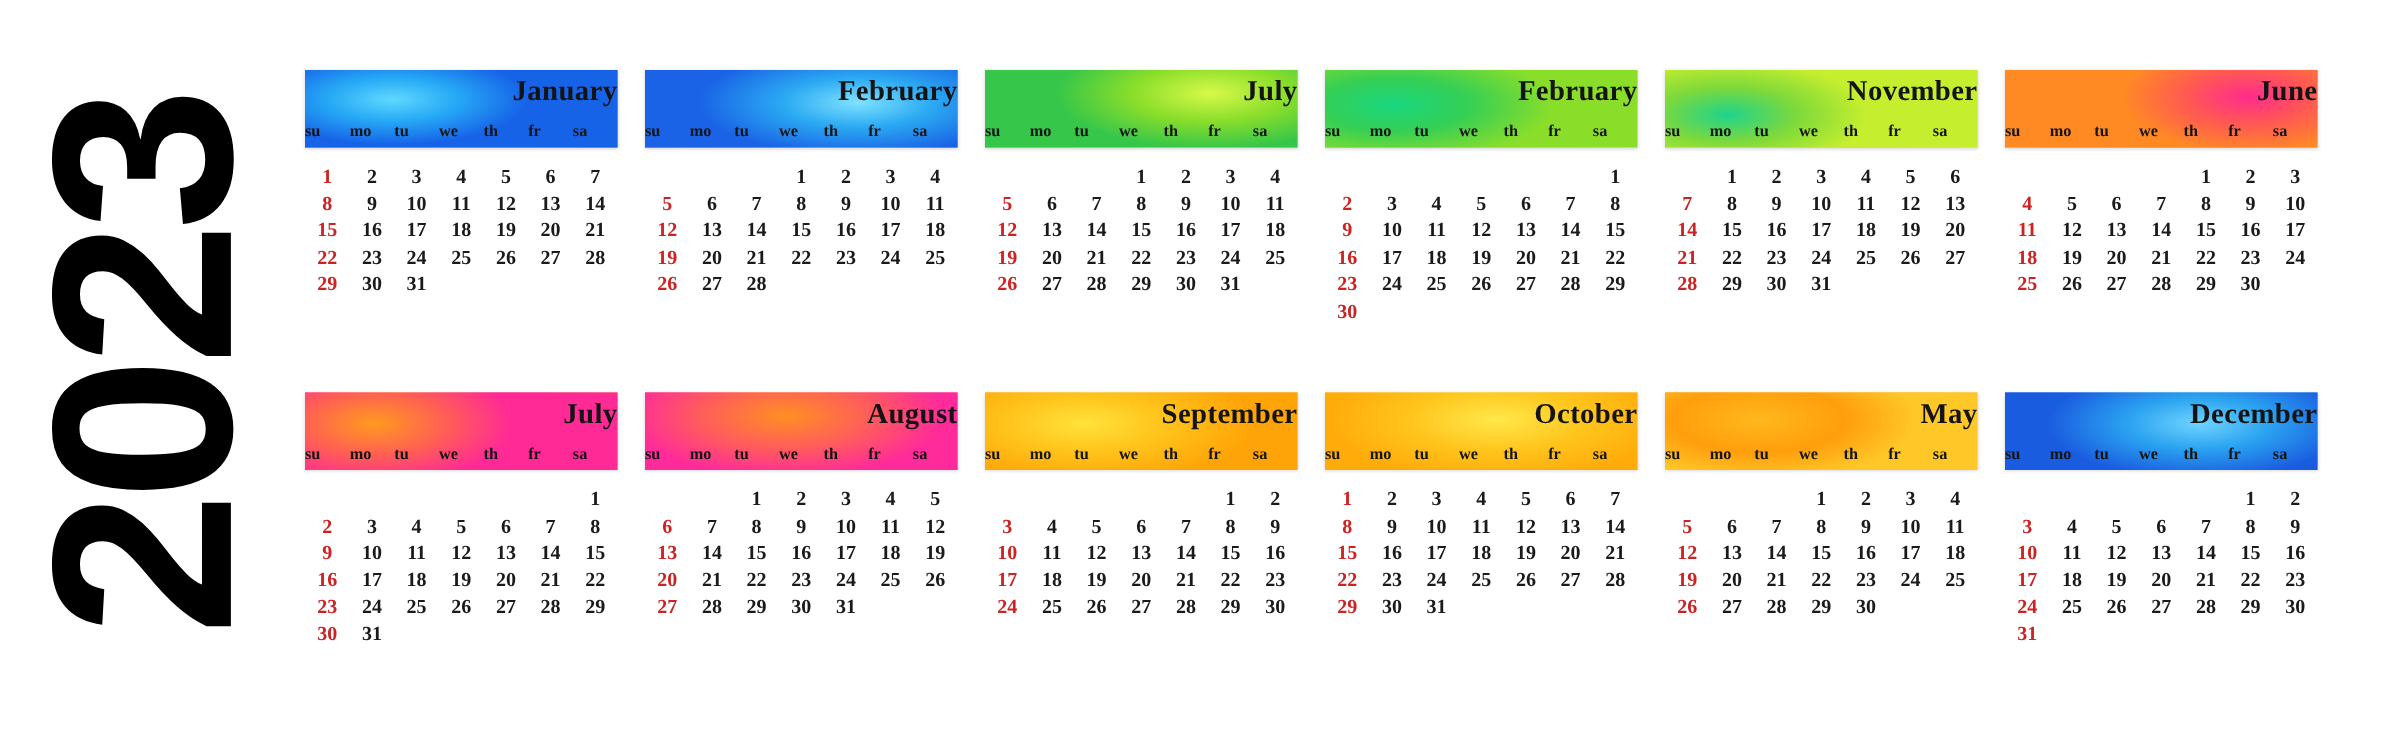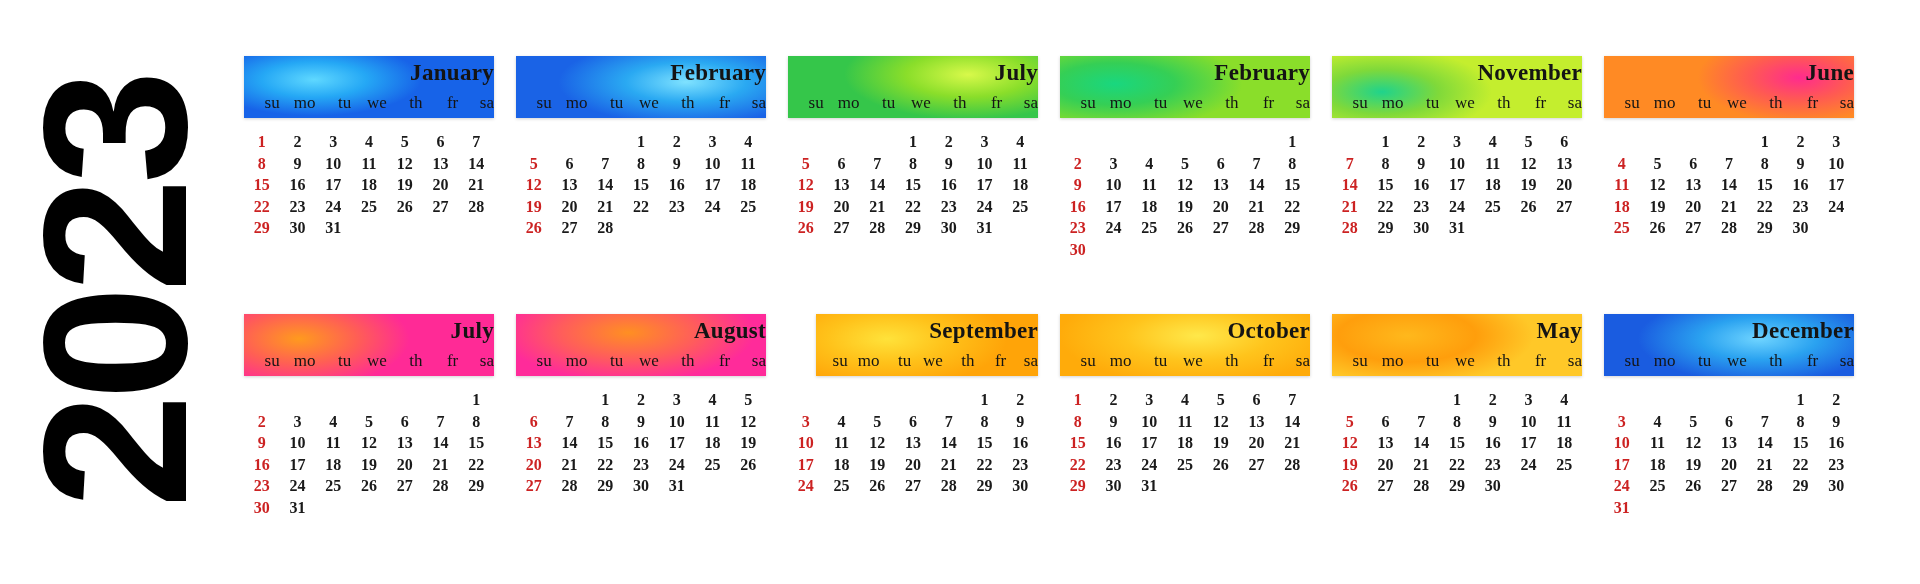--- a/index.html
+++ b/index.html
@@ -60,24 +60,24 @@
     font-size:23px;
     color:#141414;
     letter-spacing:0.3px;
   }
   .dow{
     position:absolute;
     left:0;right:0;bottom:5px;
     display:grid;
     grid-template-columns:repeat(7,1fr);
     font-family:"Liberation Serif", serif;
-    font-weight:normal;
-    font-size:17px;
+    font-weight:bold;
+    font-size:13px;
     color:#141414;
-    text-align:right;
+    text-align:left;
   }
   .dow span{display:block;}
 
   .days{
     margin-top:13px;
     display:grid;
     grid-template-columns:repeat(7,1fr);
     grid-auto-rows:21.5px;
     font-family:"Liberation Serif", serif;
     font-weight:bold;
@@ -489,21 +489,21 @@
           <span>25</span>
           <span>26</span>
           <span class="sun">27</span>
           <span>28</span>
           <span>29</span>
           <span>30</span>
           <span>31</span>
         </div>
       </div>
       <div class="month" style="left: 544px; top: 258px;">
-        <div class="hdr" style="background: radial-gradient(60% 85% at 32% 40%, rgb(255, 226, 58) 0%, rgb(255, 194, 26) 45%, rgb(255, 164, 8) 90%), linear-gradient(100deg, rgb(255, 180, 18) 0%, rgb(255, 217, 44) 35%, rgb(255, 178, 20) 72%, rgb(255, 168, 12) 100%); margin-left: 28px;">
+        <div class="hdr" style="background: radial-gradient(60% 85% at 32% 40%, rgb(255, 226, 58) 0%, rgb(255, 194, 26) 45%, rgb(255, 164, 8) 90%), linear-gradient(100deg, rgb(255, 180, 18) 0%, rgb(255, 217, 44) 35%, rgb(255, 178, 20) 72%, rgb(255, 168, 12) 100%);">
           <div class="mname">September</div>
           <div class="dow">
             <span>su</span>
             <span>mo</span>
             <span>tu</span>
             <span>we</span>
             <span>th</span>
             <span>fr</span>
             <span>sa</span>
           </div>

